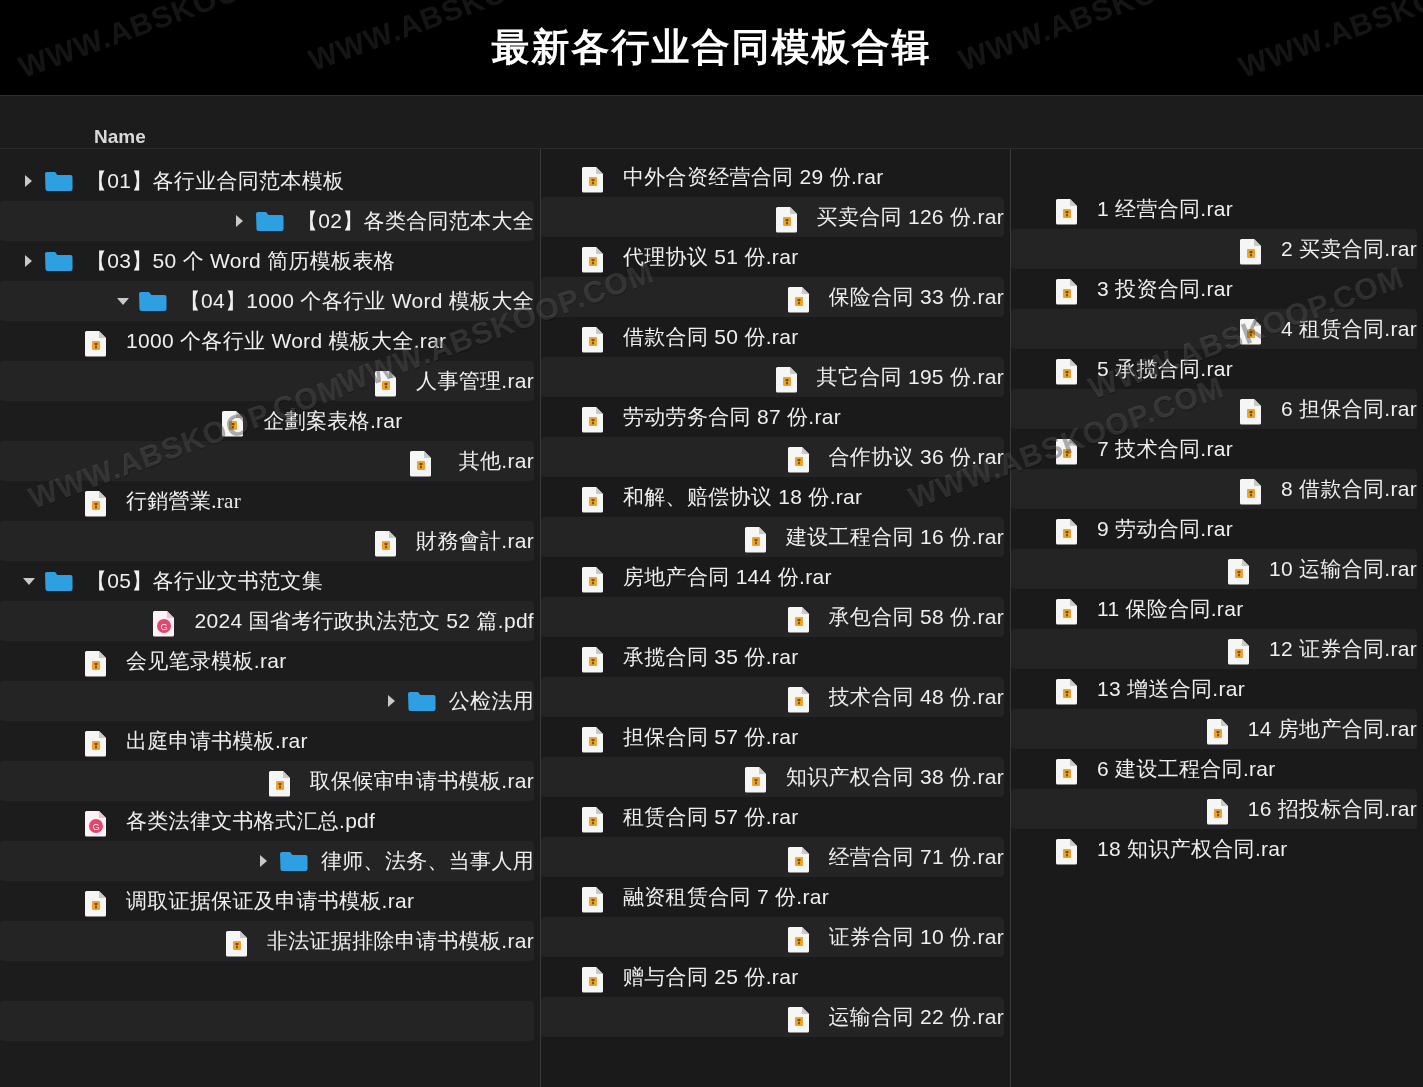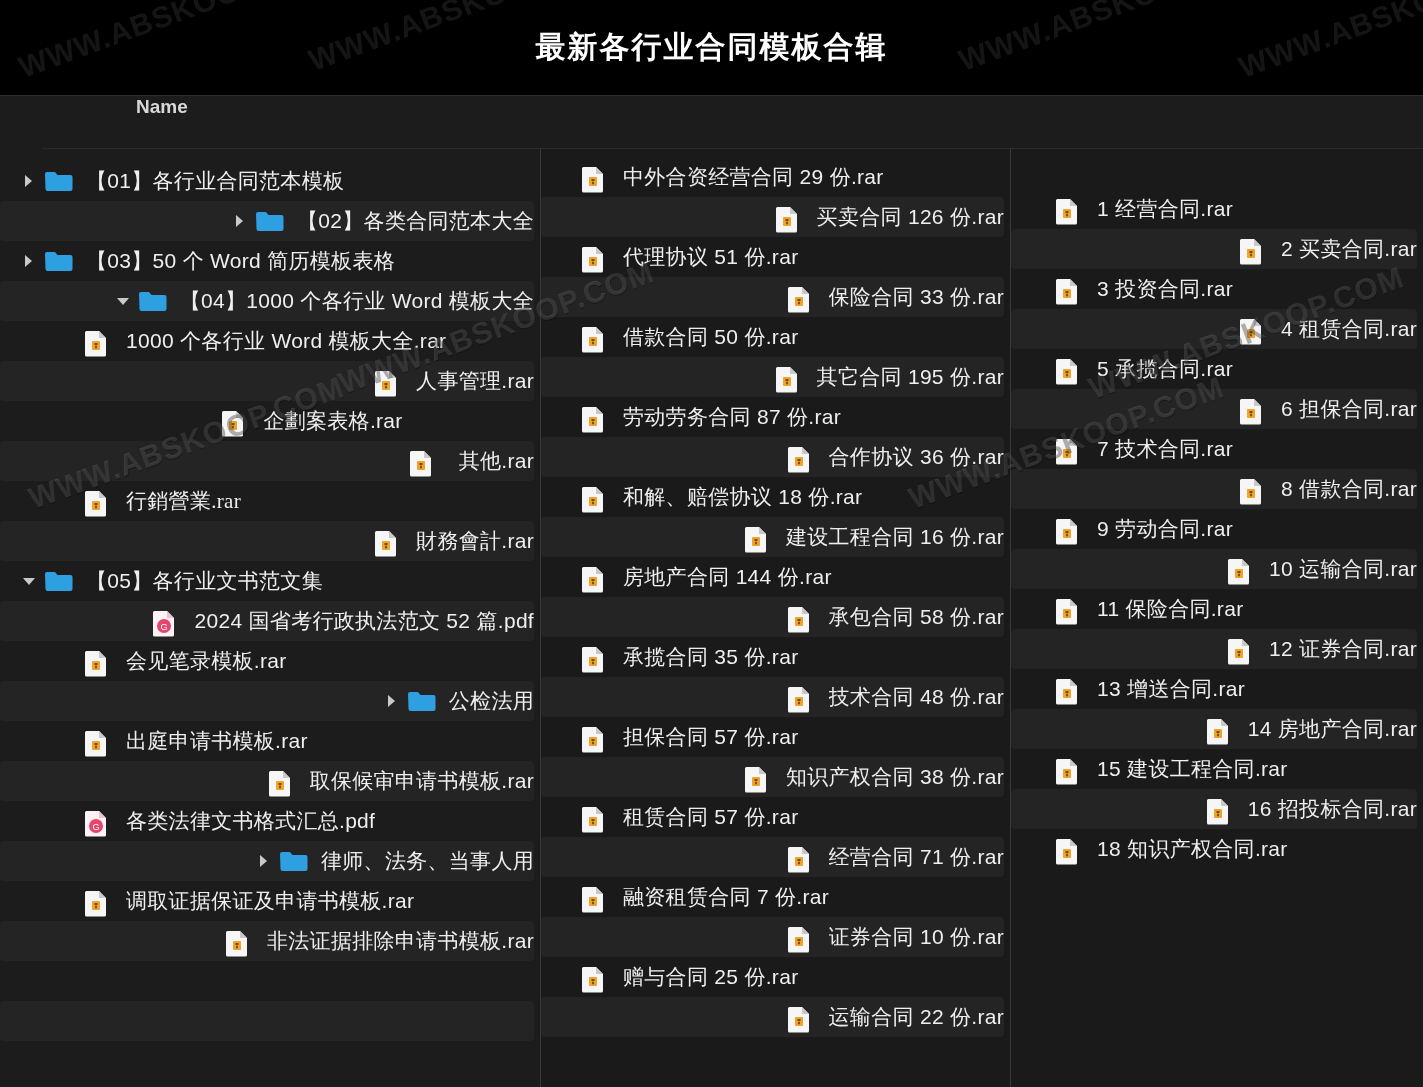--- a/index.html
+++ b/index.html
@@ -19,40 +19,39 @@
   .titlebar {
     height: 95px;
     background: #000000;
     display: flex;
     align-items: center;
     justify-content: center;
     position: relative;
   }
   .titlebar h1 {
     margin: 0;
-    font-size: 30px;
+    font-size: 38px;
     font-weight: bold;
     letter-spacing: 2px;
     color: #ffffff;
     text-shadow: 0 1px 2px #000;
   }
   
   .finder {
     position: relative;
     height: 992px;
     background: #1c1c1c;
     border-top: 1px solid #2e2e2e;
   }
   .col-header {
     height: 52px;
     display: flex;
-    align-items: flex-start;
+    align-items: flex-end;
     background: #1c1c1c;
     border-bottom: 1px solid #2b2b2b;
-    margin-left: 42px;
   }
   .col-header .hdr-label {
     margin-left: 94px;
     font-size: 19px;
     color: #d8d8d8;
     font-weight: 600;
   }
   .columns {
     display: flex;
     align-items: flex-start;
@@ -832,21 +831,21 @@
         <div class="row">
           <span class="icon">
             <svg width="24" height="28" viewBox="0 0 24 28">
               <path d="M2 2 h13 l7 7 v17 a1.5 1.5 0 0 1-1.5 1.5 h-18 A1.5 1.5 0 0 1 1 26 V3.5 A1.5 1.5 0 0 1 2.5 2 z" fill="#f6f6f6"></path>
               <path d="M15 2 l7 7 h-7 z" fill="#c9c9c9"></path>
               <rect x="8" y="12" width="8" height="9" rx="1" fill="#f0a32a"></rect>
               <rect x="10.5" y="14" width="3" height="2" fill="#7a4f08"></rect>
               <rect x="11" y="16.5" width="2" height="3" rx="1" fill="#7a4f08"></rect>
             </svg>
           </span>
-          <span class="label">15 建设工程合同.rar</span>
+          <span class="label">6 建设工程合同.rar</span>
         </div>
         <div class="row alt">
           <span class="icon">
             <svg width="24" height="28" viewBox="0 0 24 28">
               <path d="M2 2 h13 l7 7 v17 a1.5 1.5 0 0 1-1.5 1.5 h-18 A1.5 1.5 0 0 1 1 26 V3.5 A1.5 1.5 0 0 1 2.5 2 z" fill="#f6f6f6"></path>
               <path d="M15 2 l7 7 h-7 z" fill="#c9c9c9"></path>
               <rect x="8" y="12" width="8" height="9" rx="1" fill="#f0a32a"></rect>
               <rect x="10.5" y="14" width="3" height="2" fill="#7a4f08"></rect>
               <rect x="11" y="16.5" width="2" height="3" rx="1" fill="#7a4f08"></rect>
             </svg>

